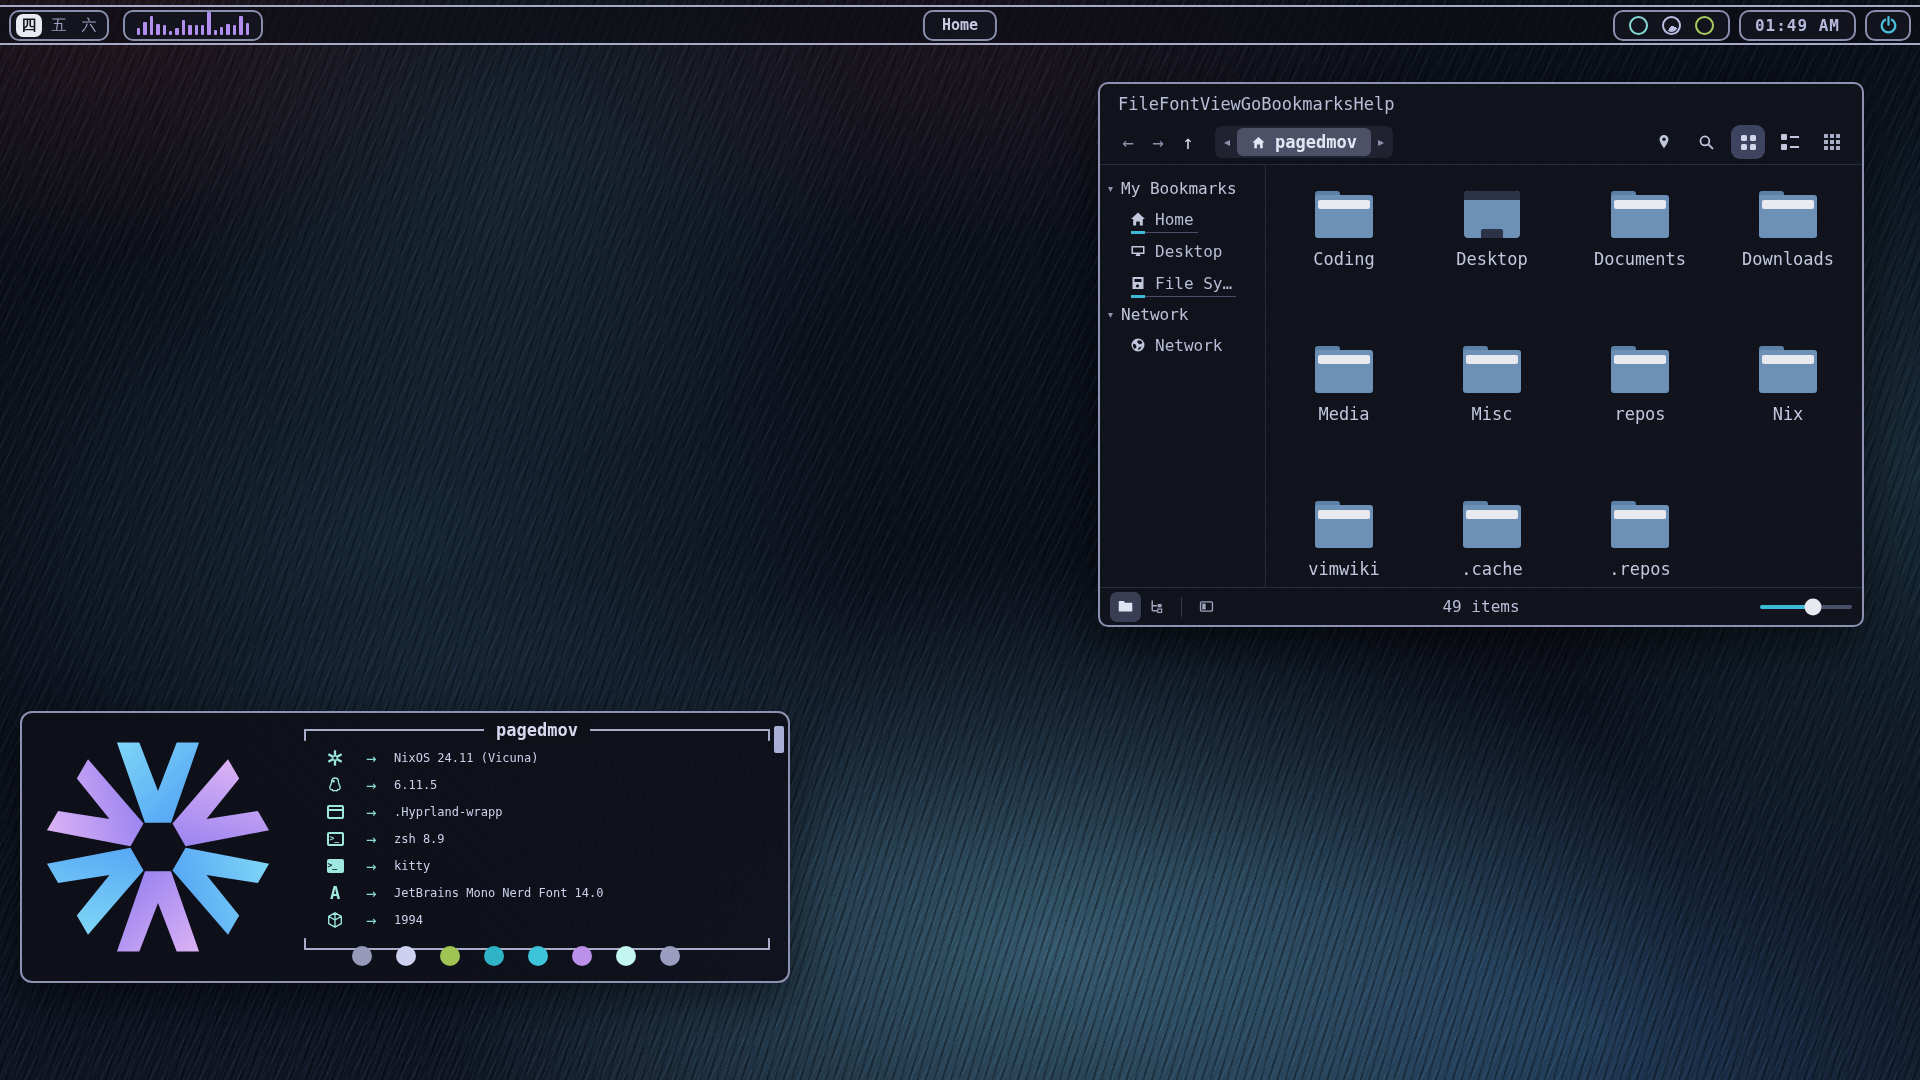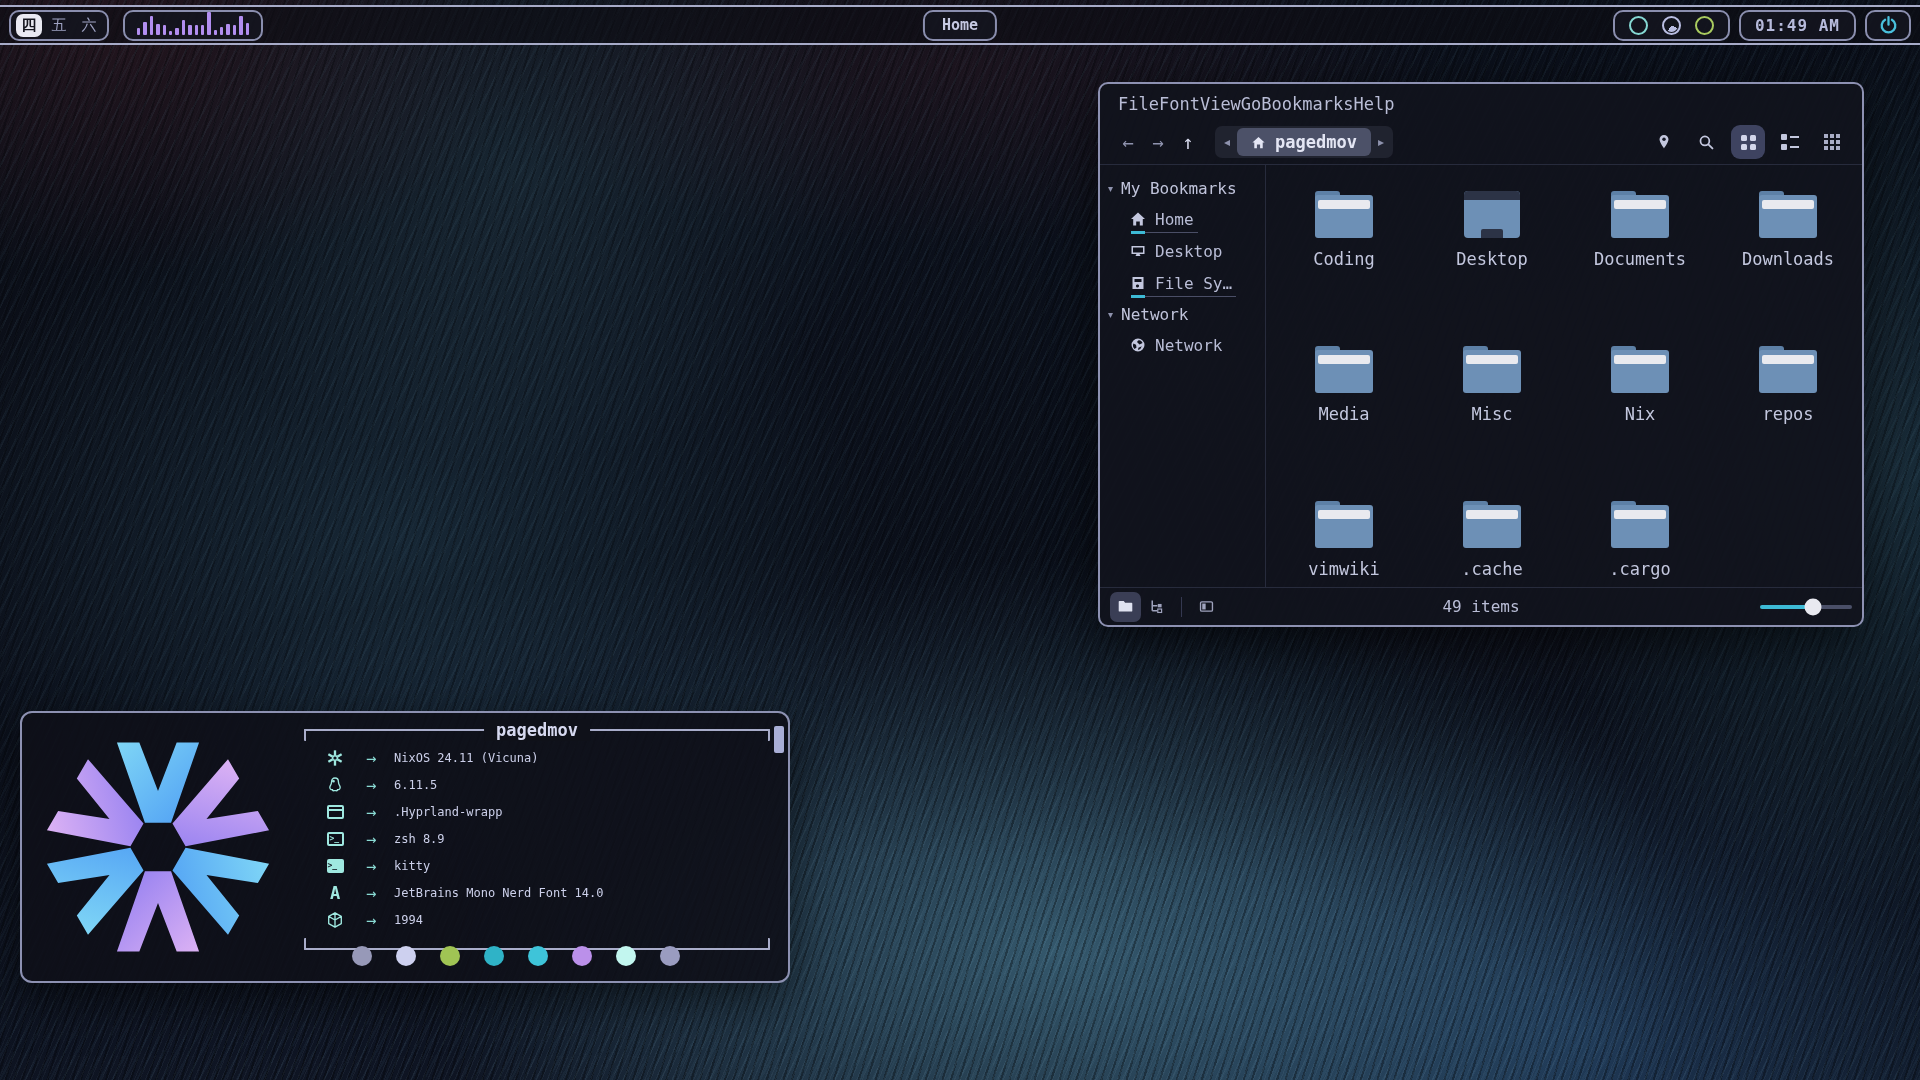--- a/index.html
+++ b/index.html
@@ -355,53 +355,53 @@
             <div class="strip"></div>
           </div>
           <div class="file-label">Misc</div>
         </div>
         <div class="file-cell">
           <div class="icon-folder">
             <div class="tab"></div>
             <div class="fbody"></div>
             <div class="strip"></div>
           </div>
+          <div class="file-label">repos</div>
+        </div>
+        <div class="file-cell">
+          <div class="icon-folder">
+            <div class="tab"></div>
+            <div class="fbody"></div>
+            <div class="strip"></div>
+          </div>
           <div class="file-label">Nix</div>
         </div>
         <div class="file-cell">
           <div class="icon-folder">
             <div class="tab"></div>
             <div class="fbody"></div>
             <div class="strip"></div>
           </div>
-          <div class="file-label">repos</div>
-        </div>
-        <div class="file-cell">
-          <div class="icon-folder">
-            <div class="tab"></div>
-            <div class="fbody"></div>
-            <div class="strip"></div>
-          </div>
           <div class="file-label">vimwiki</div>
         </div>
         <div class="file-cell">
           <div class="icon-folder">
             <div class="tab"></div>
             <div class="fbody"></div>
             <div class="strip"></div>
           </div>
           <div class="file-label">.cache</div>
         </div>
         <div class="file-cell">
           <div class="icon-folder">
             <div class="tab"></div>
             <div class="fbody"></div>
             <div class="strip"></div>
           </div>
-          <div class="file-label">.cargo</div>
+          <div class="file-label">.repos</div>
         </div>
       </div>
   </div>
 
   <div class="fm-status">
     <div class="st-btn active">
       <svg viewBox="0 0 20 20" width="17" height="17">
         <path d="M2 4.5 Q2 3.5 3 3.5 H8 L9.5 5.5 H17 Q18 5.5 18 6.5 V15 Q18 16 17 16 H3 Q2 16 2 15 Z" fill="#dfe2f0"></path>
       </svg>
     </div>

